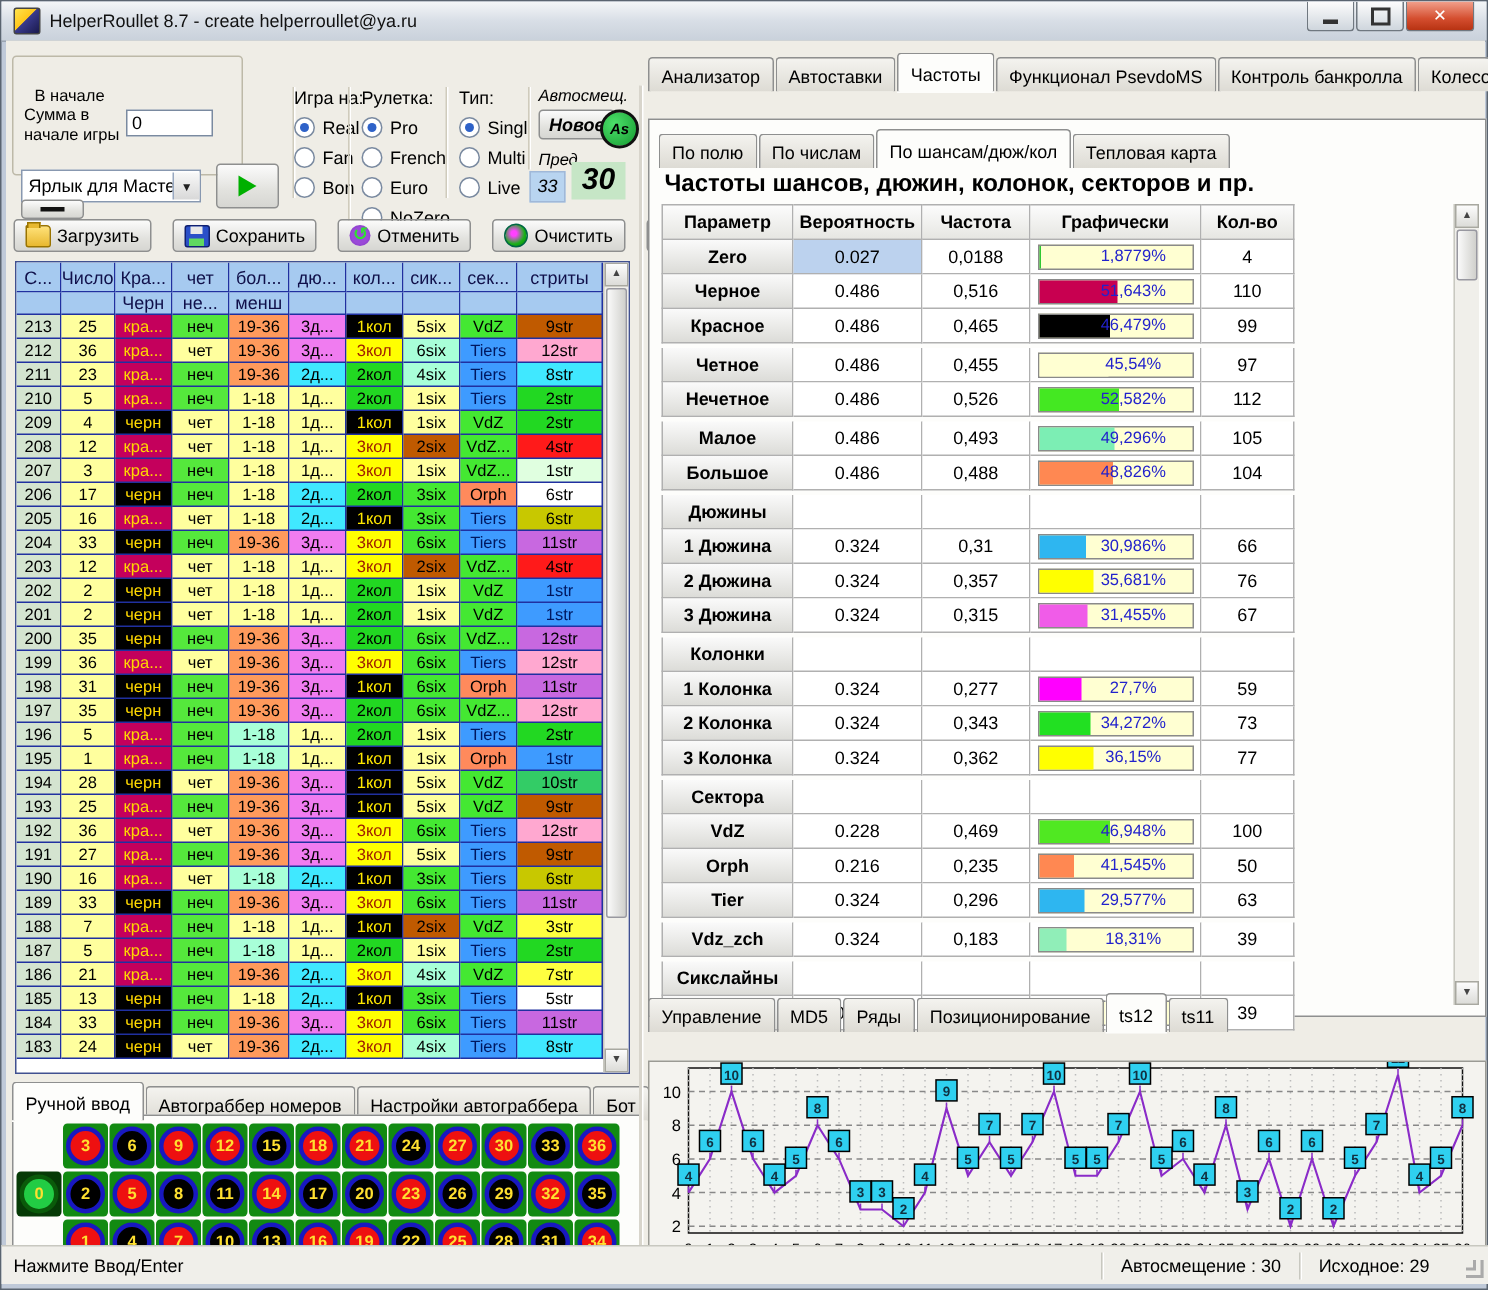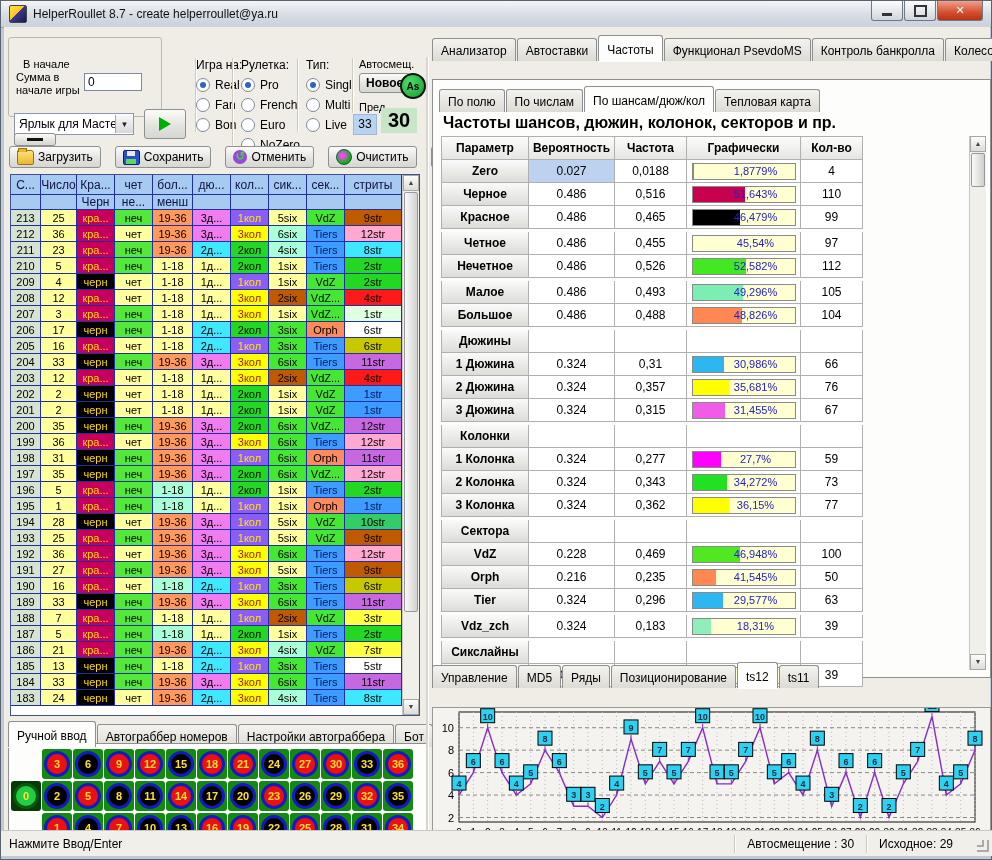--- a/index.html
+++ b/index.html
@@ -40,21 +40,21 @@
     display:flex;align-items:center;justify-content:center;font-size:8px;color:#222;}
   #play-btn{width:26px;height:24px;margin-left:10px;}
   #play-tri{width:0;height:0;border-left:12px solid #00B000;border-top:7px solid transparent;border-bottom:7px solid transparent;}
   #dash-btn{position:absolute;left:10px;top:106px;width:40px;height:11px;padding:0;}
   #dash-btn i{display:block;width:16px;height:3px;background:#111;}
   .radio-group{position:absolute;top:31px;}
   .rg-label{font-size:12px;margin-bottom:4px;}
   .radio-row{display:flex;align-items:flex-end;gap:5px;margin-top:6px;font-size:12px;}
   .radio{width:12px;height:12px;border-radius:50%;border:1px solid #7A8AA0;background:#fff;position:relative;}
   .radio.sel::after{content:"";position:absolute;left:3px;top:3px;width:6px;height:6px;border-radius:50%;background:#2E62C8;}
-  #autoshift{position:absolute;left:348px;top:31px;width:70px;}
+  #autoshift{position:absolute;left:348px;top:31px;width:70px;font-style:italic;}
   #new-btn{font-weight:bold;margin-top:3px;padding:2px 6px;}
   #as-btn{position:absolute;left:47px;top:15px;width:22px;height:22px;border-radius:50%;
     background:radial-gradient(circle at 35% 35%,#4CE06A,#159A30);border:2px solid #111;
     display:flex;align-items:center;justify-content:center;font-weight:bold;font-size:10px;}
   #prev-label{margin-top:8px;}
   #prev-box{position:absolute;left:0;top:56px;width:22px;height:19px;background:#B8D4F0;border:1px solid #A0B8D8;
     text-align:center;line-height:19px;font-size:12px;}
   #cur-box{position:absolute;left:28px;top:50px;width:36px;height:25px;background:#C6E6C6;
     text-align:center;line-height:25px;font-size:20px;font-weight:bold;}
   
@@ -77,21 +77,21 @@
   .srow{display:grid;grid-template-columns:30px 36px 38px 38px 40px 38px 38px 38px 38px 57px;height:16px;}
   .srow.h1{height:20px;}
   .srow.h2{height:15px;}
   .scell{border-right:1px solid #2030A0;border-bottom:1px solid #2030A0;font-size:11px;
     display:flex;align-items:center;justify-content:center;overflow:hidden;white-space:nowrap;}
   .srow.h1 .scell,.srow.h2 .scell{background:#A6CAF0;color:#10104A;font-size:12px;}
   .scell.hdr-yel{color:#F8E020;}
   .c-sg{background:#D4E4D0}.c-y{background:#FFFF9E}.c-cr{background:#C4005C;color:#FFD800}
   .c-bk{background:#000;color:#FFD800}.c-gn{background:#55E83C}.c-or{background:#FF9A5C}
   .c-aq{background:#A8FFD8}.c-vi{background:#F07CF0}.c-cy{background:#40E8FF}
-  .c-mg{background:#8b5cf6;color:#FFE800}.c-g2{background:#22D822}.c-yl{background:#FFFF00;color:#A02000}
+  .c-mg{background:#000000;color:#FFE800}.c-g2{background:#22D822}.c-yl{background:#FFFF00;color:#A02000}
   .c-br{background:#C05A00}.c-bl{background:#3E9BFF;color:#001860}.c-sal{background:#FF8A5C}
   .c-g3{background:#44E832}.c-pk{background:#FFA8D0}.c-pu{background:#C868E0}.c-rd{background:#FF1A1A}
   .c-ol{background:#C8C800}.c-wh{background:#FFFFFF}.c-pg{background:#E0FFE0}.c-g4{background:#33CC66}
   .c-y2{background:#FFFF40}
   
   .vscroll{position:absolute;top:0;right:0;width:16px;height:100%;background:#F0EFEA;border-left:1px solid #C8C8C0;}
   .sb-btn{position:absolute;left:0;width:16px;height:16px;background:linear-gradient(#FCFCFC,#DCDCD8);
     border:1px solid #A8A8A0;box-sizing:border-box;text-align:center;font-size:7px;line-height:14px;color:#444;}
   .sb-thumb{position:absolute;left:1px;width:14px;background:linear-gradient(90deg,#FAFAFA,#D0D0CC);
     border:1px solid #9898A0;border-radius:2px;box-sizing:border-box;}

